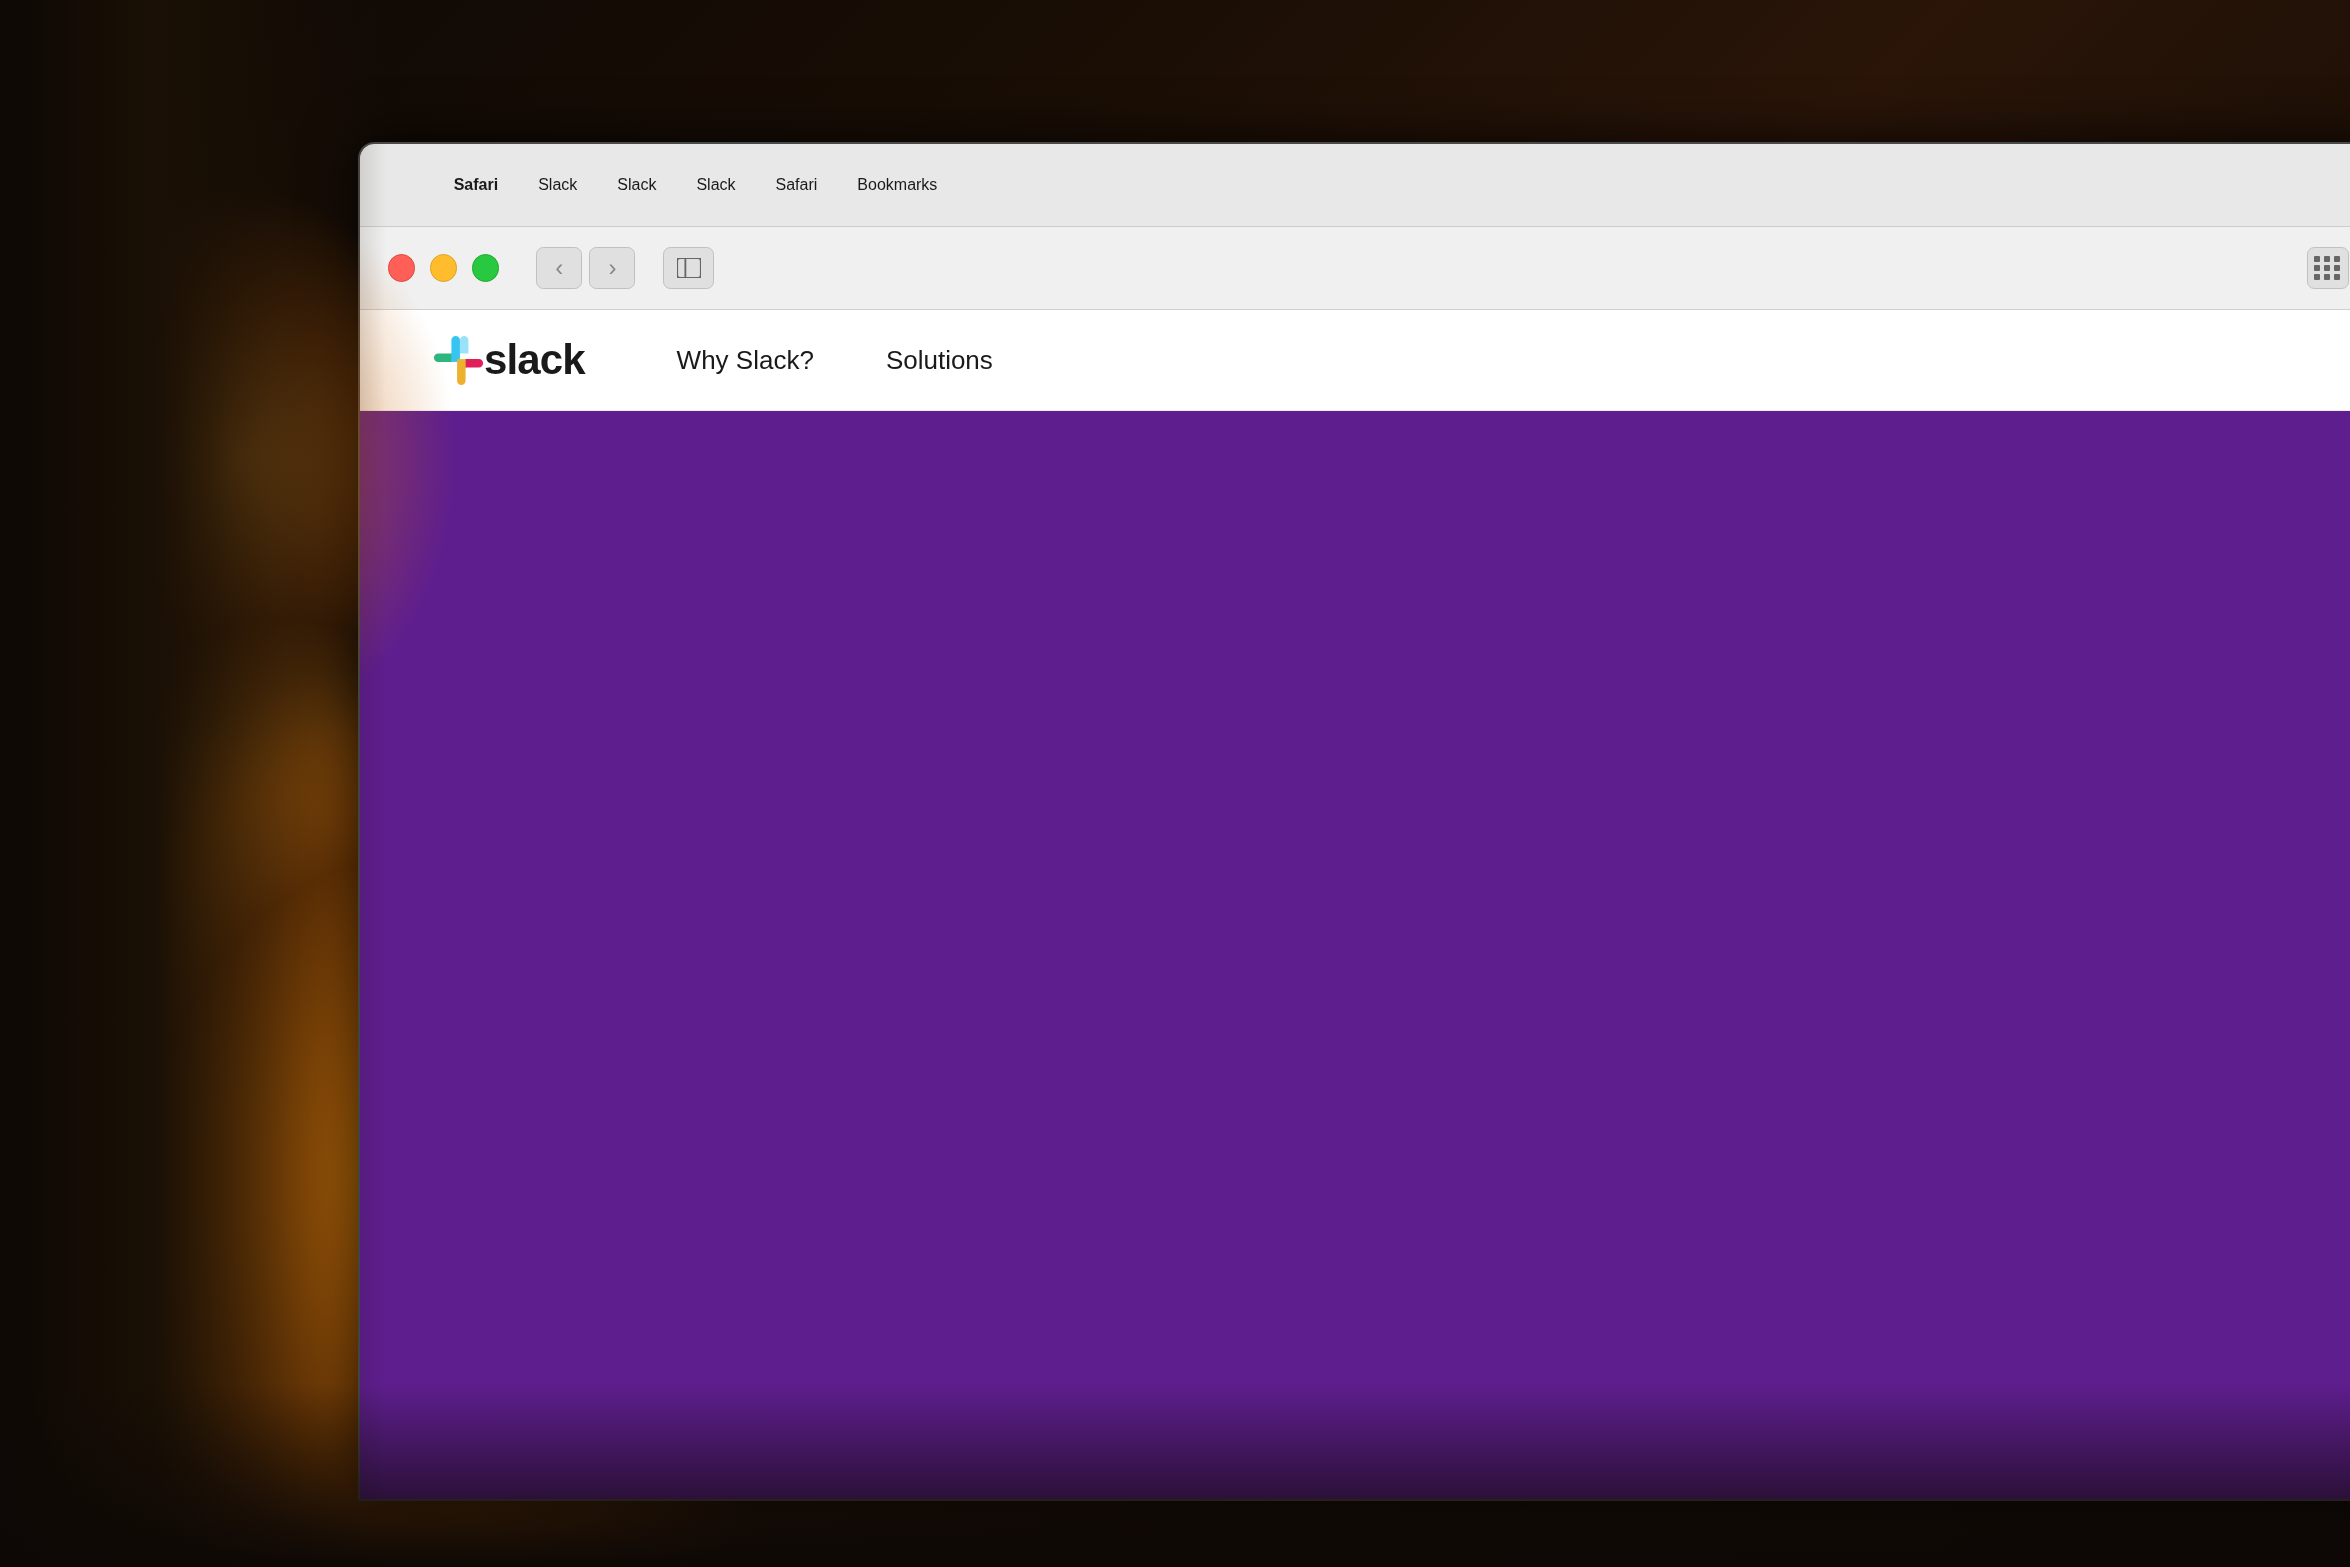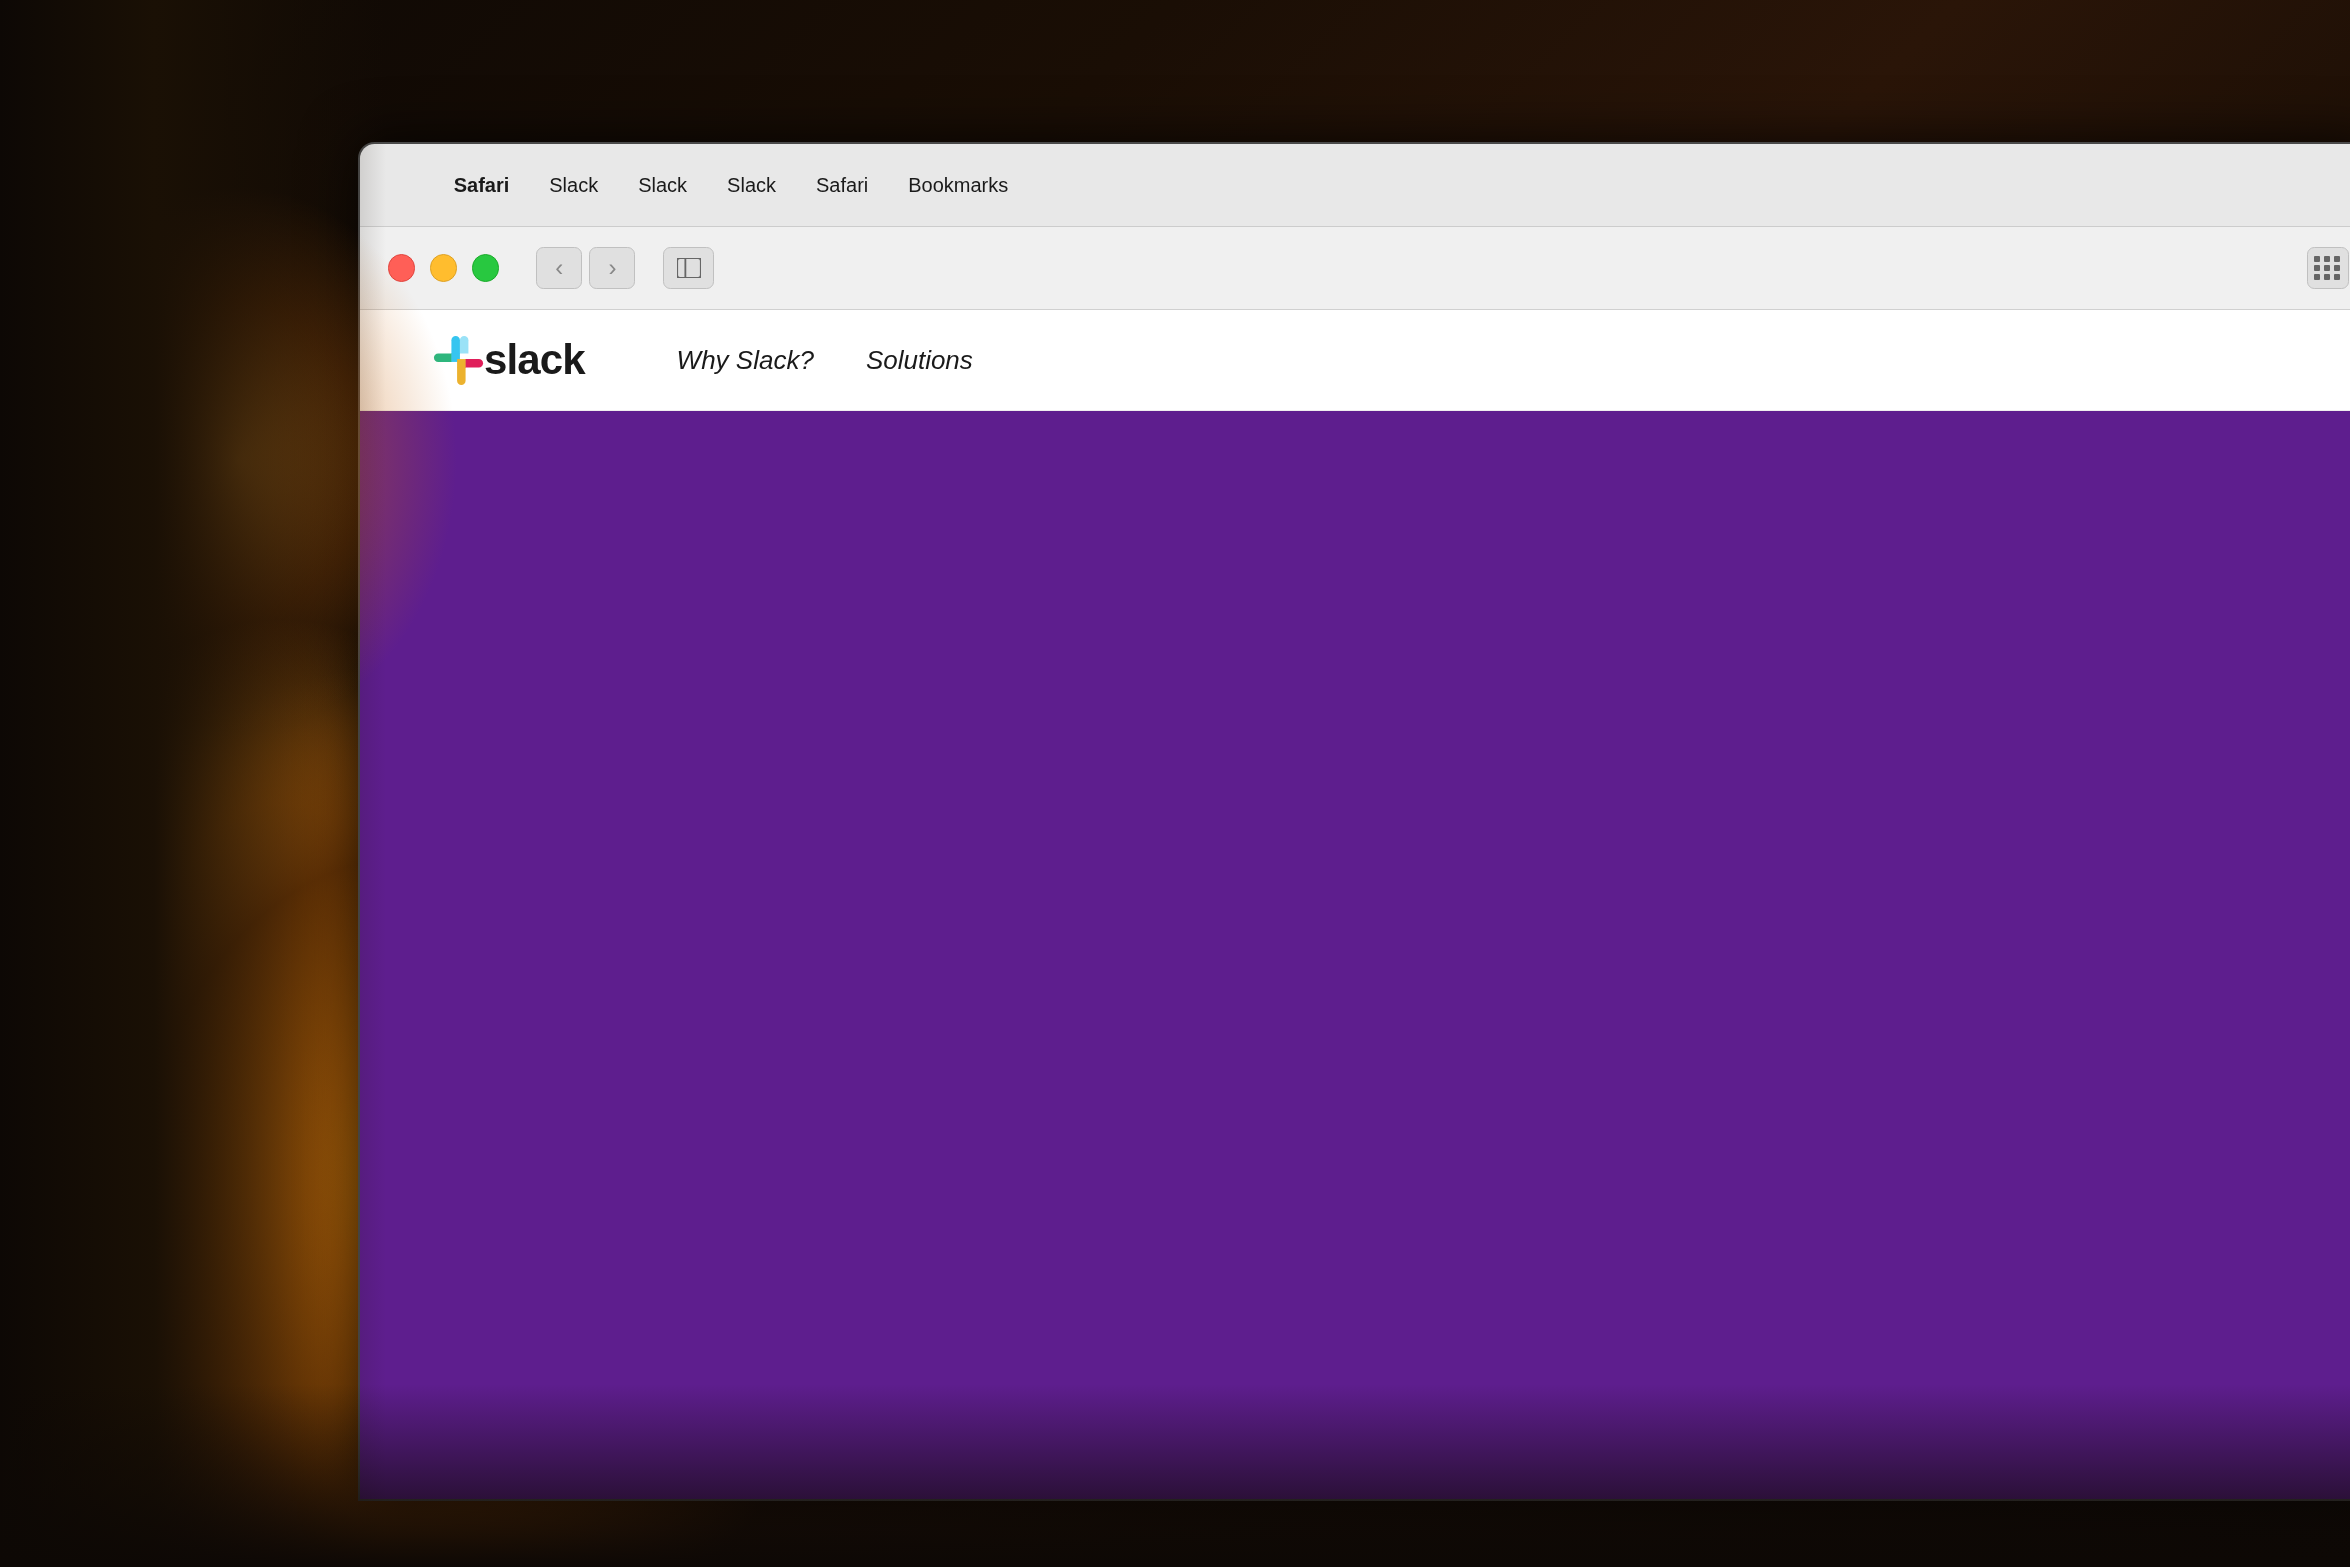--- a/index.html
+++ b/index.html
@@ -45,21 +45,21 @@
       background: #e8e8e8;
       display: flex;
       align-items: center;
       padding: 0 37px;
       gap: 0;
       border-bottom: 0.9px solid #ccc;
     }
 
     .menu-bar-item {
       padding: 0 20px;
-      font-size: 20px;
+      font-size: 16px;
       color: #1a1a1a;
       font-weight: 400;
       cursor: default;
       height: 100%;
       display: flex;
       align-items: center;
     }
 
     .menu-bar-item.bold {
       font-weight: 700;
@@ -196,23 +196,22 @@
     .slack-brand-text {
       font-size: 42px;
       font-weight: 700;
       color: #1a1a1a;
       letter-spacing: -0.9px;
     }
 
     .slack-nav-items {
       display: flex;
       align-items: center;
-      gap: 52px;
+      gap: 72px;
       margin-left: 37px;
-      font-style: italic;
     }
 
     .slack-nav-item {
       font-size: 26px;
       color: #1a1a1a;
       font-weight: 400;
       cursor: pointer;
     }
 
     

